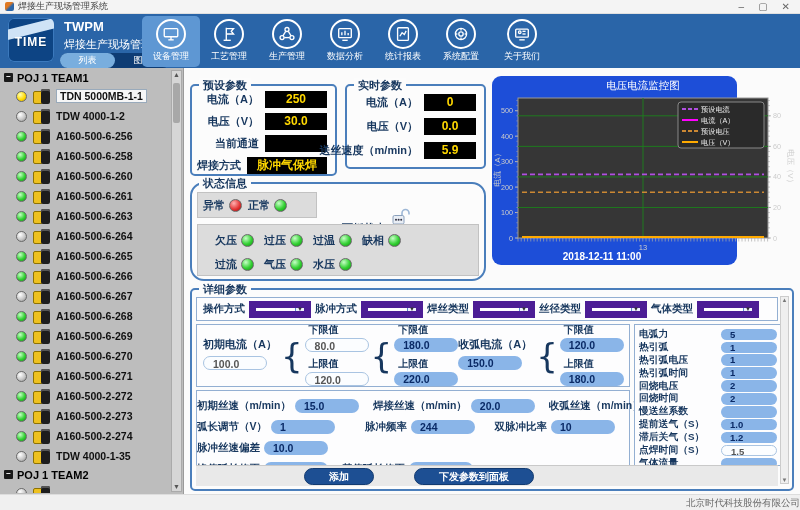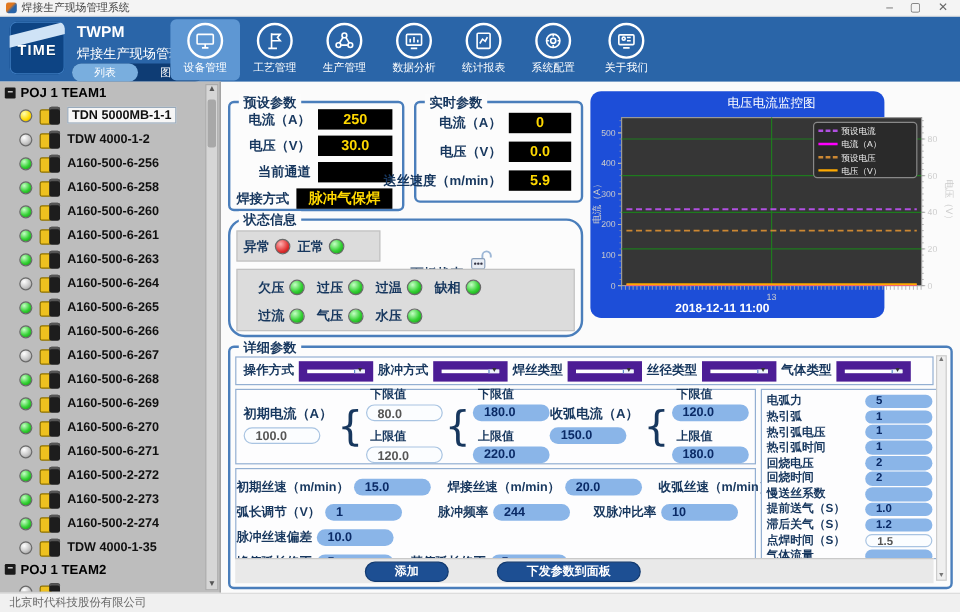--- a/index.html
+++ b/index.html
@@ -87,21 +87,21 @@
   .sp-row .pill{width:56px;height:11.5px;line-height:11.5px;font-size:9.5px;border-radius:6px;}
   #btnstrip{position:absolute;left:4px;right:14px;bottom:3px;height:21px;background:#e9e9e9;
     border-top:1px solid #c9c9c9;display:flex;align-items:center;gap:40px;padding-left:108px;}
   .btn{background:#1d4f93;color:#fff;border:1px solid #123a70;border-radius:10px;height:17px;line-height:15px;
     font-size:10px;font-weight:bold;padding:0 24px;cursor:pointer;}
   #dscroll{position:absolute;right:3px;top:6px;width:9px;bottom:5px;background:#efefef;border:1px solid #ccc;
     font-size:6px;color:#777;text-align:center;}
   #dscroll .dn{position:absolute;bottom:0;left:0;width:100%;}
   
   #footer{position:absolute;left:0;top:494px;width:800px;height:16px;background:#f0f0f0;
-    border-top:1px solid #ddd;font-size:9.5px;color:#666;line-height:16px;padding-left:8px;}
+    border-top:1px solid #ddd;font-size:9.5px;color:#666;line-height:16px;padding-left:8px;text-align:right;}
 </style>
 </head>
 <body>
 
 <div id="titlebar">
   <span class="appicon"></span>
   <span>焊接生产现场管理系统</span>
   <span class="wctrl">
     <span>–</span>
     <span>▢</span>

